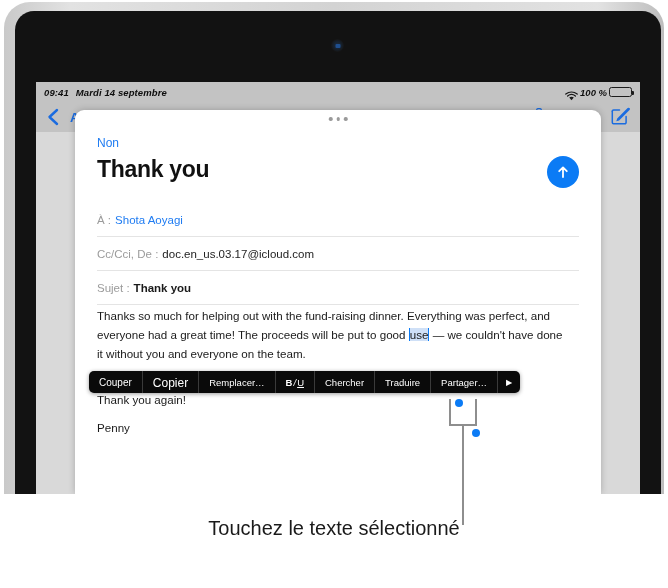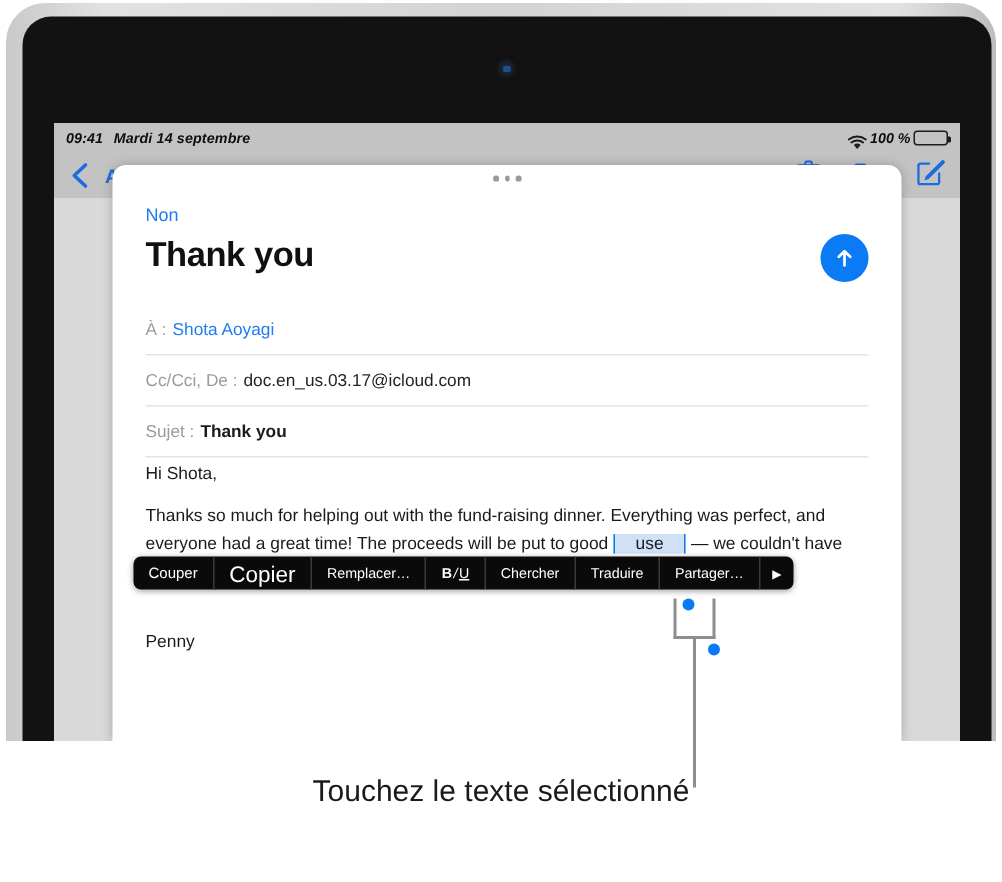--- a/index.html
+++ b/index.html
@@ -120,21 +120,21 @@
     position: absolute; left: 22px; top: 196px; width: 470px;
     font-size: 11.6px; line-height: 19px; color: #1a1a1a;
   }
   .body-text p { margin-bottom: 9px; }
   .body-p-sel { position: relative; }
 
   .sel-word {
     background: #cfe0f7;
     border-left: 1.6px solid #0b7bf5;
     border-right: 1.6px solid #0b7bf5;
-    padding: 0 14px;
+    padding: 0 0;
   }
   .sel-handle {
     position: absolute; width: 8px; height: 8px; border-radius: 50%;
     background: #0b7bf5;
   }
 
   
   .callout-bracket {
     position: absolute; left: 449px; top: 399px; width: 28px; height: 27px;
     border: 2px solid #8e8e8e; border-top: none;
@@ -247,37 +247,37 @@
           <span class="field-label">Cc/Cci, De :</span>
           <span class="field-value">doc.en_us.03.17@icloud.com</span>
         </div>
 
         <div class="field-row" style="top:161px;">
           <span class="field-label">Sujet :</span>
           <span class="field-value bold">Thank you</span>
         </div>
 
         <div class="body-text">
-          <p>Hi Shota,</p>
           <p class="body-p-sel"><span>Thanks so much for helping out with the fund-raising dinner. Everything was perfect, and everyone had a great time! The proceeds will be put to good </span><span class="sel-word">use</span><span> — we couldn't have done it without you and everyone on the team.</span></p>
           <p style="height:9px"></p>
+          <p>Thank you again!</p>
           <p>Penny</p>
         </div>
       </div>
 
       <div class="sel-handle" style="left:419px; top:317px;"></div>
       <div class="sel-handle" style="left:436px; top:347px;"></div>
 
       <div id="ctx-menu" style="position:absolute; left:53px; top:289px; height:22px; background:#0a0a0a;
                   border-radius:5px; display:flex; align-items:stretch; overflow:hidden;
                   box-shadow:0 1px 4px rgba(0,0,0,.4);">
           <div style="display: flex; align-items: center; justify-content: center; padding: 0px 10px; color: rgb(255, 255, 255); font-size: 10px; white-space: nowrap; cursor: pointer;">
             <span>Couper</span>
           </div>
-          <div style="display: flex; align-items: center; justify-content: flex-start; padding: 12px 10px; color: rgb(255, 255, 255); font-size: 15px; white-space: nowrap; cursor: pointer; border-left: 1px solid rgb(58, 58, 58);">
+          <div style="display: flex; align-items: center; justify-content: flex-start; padding: 12px 10px; color: rgb(255, 255, 255); font-size: 12px; white-space: nowrap; cursor: pointer; border-left: 1px solid rgb(58, 58, 58);">
             <span>Copier</span>
           </div>
           <div style="display: flex; align-items: center; justify-content: center; padding: 0px 10px; color: rgb(255, 255, 255); font-size: 9.5px; white-space: nowrap; cursor: pointer; border-left: 1px solid rgb(58, 58, 58);">
             <span>Remplacer…</span>
           </div>
           <div style="display: flex; align-items: center; justify-content: center; padding: 0px 10px; color: rgb(255, 255, 255); font-size: 9.5px; white-space: nowrap; cursor: pointer; border-left: 1px solid rgb(58, 58, 58);">
             <span style="font-weight:bold">B</span>
             <span style="font-style:italic;margin:0 1px">/</span>
             <span style="text-decoration:underline">U</span>
           </div>

